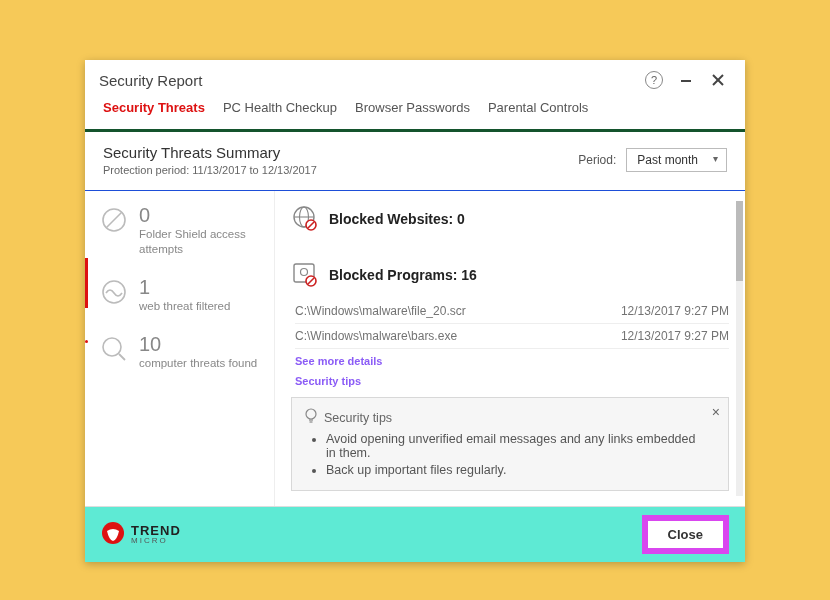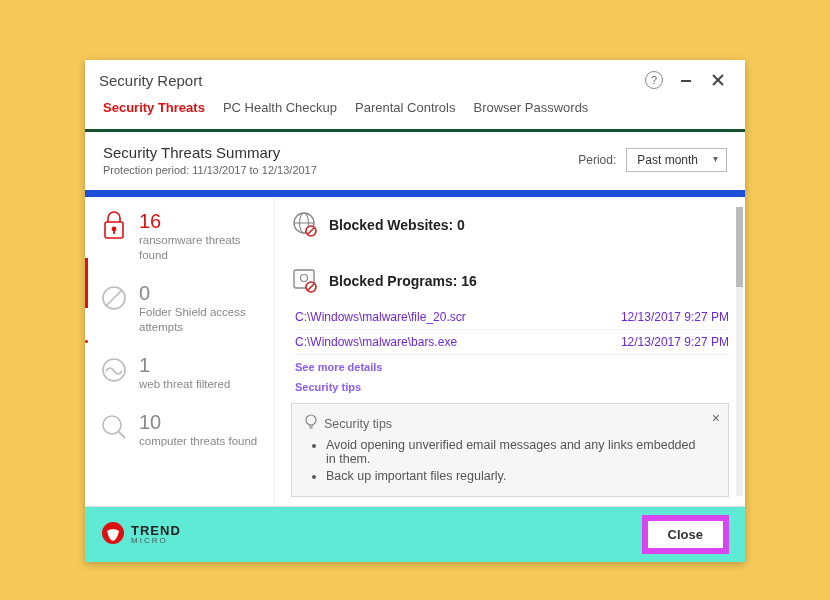--- a/index.html
+++ b/index.html
@@ -52,21 +52,21 @@
   padding: 0 18px 8px 18px;
   border-bottom: 3px solid #14532d;
   font-size: 13px;
 }
 .tab { color: #555; cursor: pointer; padding-bottom: 6px; }
 .tab.active { color: #d11; font-weight: 600; }
 .summary-row {
   display: flex;
   align-items: center;
   padding: 12px 18px 14px 18px;
-  border-bottom: 7px solid #1d4ed8;
+  border-bottom: 1px solid #1d4ed8;
 }
 .summary-left { flex: 1; }
 .summary-title { font-size: 15px; color: #333; margin-bottom: 3px; }
 .summary-sub { font-size: 11px; color: #666; }
 .period-label { font-size: 12px; color: #555; margin-right: 10px; }
 .period-select {
   border: 1px solid #bbb;
   padding: 4px 28px 4px 10px;
   font-size: 12px;
   color: #333;
@@ -109,21 +109,21 @@
   position: relative;
 }
 .section-head {
   display: flex; align-items: center; gap: 10px; margin-bottom: 10px;
 }
 .section-head .icon-box {
   width: 28px; height: 28px; display:flex;align-items:center;justify-content:center;
 }
 .section-title { font-size: 14px; font-weight: 700; color: #222; }
 .file-row {
-  display: flex; justify-content: space-between; font-size: 12px; color: #6d28d9;
+  display: flex; justify-content: space-between; font-size: 12px; color: #737373;
   padding: 5px 0; border-bottom: 1px solid #eee; margin-left: 4px;
 }
 .link { color: #8b5cf6; font-size: 11px; cursor: pointer; margin: 6px 0 2px 4px; display: block; font-weight: bold; }
 .tips-box {
   border: 1px solid #d8d8d8;
   background: #f6f6f6;
   padding: 10px 28px 10px 12px;
   margin-top: 8px;
   position: relative;
   font-size: 12.5px;
@@ -186,50 +186,36 @@
         <svg width="14" height="14">
           <line x1="2" y1="2" x2="12" y2="12" stroke="#444" stroke-width="2"></line>
           <line x1="12" y1="2" x2="2" y2="12" stroke="#444" stroke-width="2"></line>
         </svg>
       </div>
   </div>
 
   <div class="tabs">
     <div class="tab active">Security Threats</div>
     <div class="tab">PC Health Checkup</div>
+    <div class="tab">Browser Passwords</div>
     <div class="tab">Parental Controls</div>
-    <div class="tab">Browser Passwords</div>
   </div>
 
   <div class="summary-row">
     <div class="summary-left">
       <div class="summary-title">Security Threats Summary</div>
       <div class="summary-sub">Protection period: 11/13/2017 to 12/13/2017</div>
     </div>
     <span class="period-label">Period:</span>
     <div class="period-select">Past month</div>
   </div>
 
   <div class="body">
     <div class="sidebar">
 
-      <div class="stat active">
-        <div class="iconwrap">
-          <svg width="26" height="30" viewBox="0 0 26 30">
-              <path d="M7 11 V7 a6 6 0 0 1 12 0 v4" fill="none" stroke="#d11" stroke-width="1.6"></path>
-              <rect x="4" y="11" width="18" height="16" rx="2" fill="none" stroke="#d11" stroke-width="1.6"></rect>
-              <circle cx="13" cy="18" r="2.4" fill="#d11"></circle>
-              <line x1="13" y1="20" x2="13" y2="23" stroke="#d11" stroke-width="1.8"></line>
-            </svg>
-        </div>
-        <div>
-          <div class="num">16</div>
-          <div class="label">ransomware threats found</div>
-        </div>
-      </div>
 
       <div class="stat">
         <div class="iconwrap">
           <svg width="26" height="26">
               <circle cx="13" cy="13" r="11" fill="none" stroke="#bbb" stroke-width="1.6"></circle>
               <line x1="5" y1="21" x2="21" y2="5" stroke="#bbb" stroke-width="1.6"></line>
             </svg>
         </div>
         <div>
           <div class="num">0</div>

